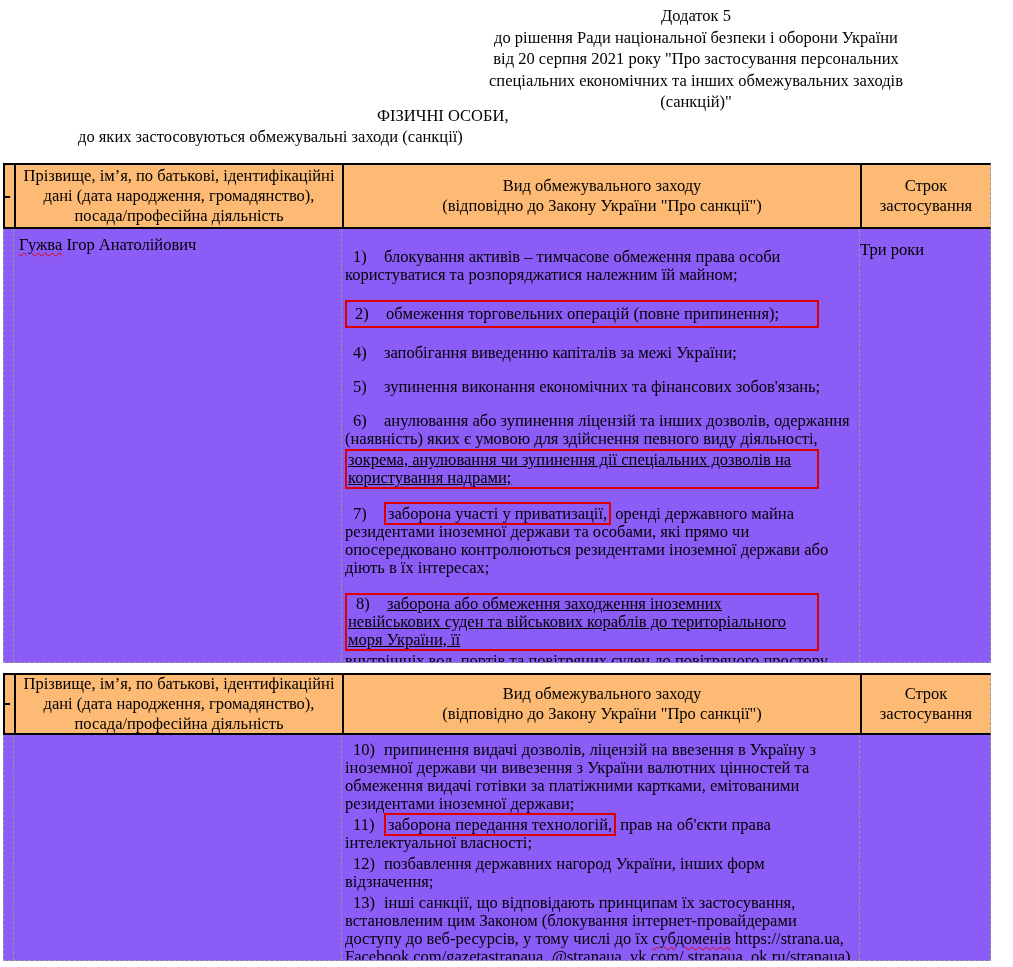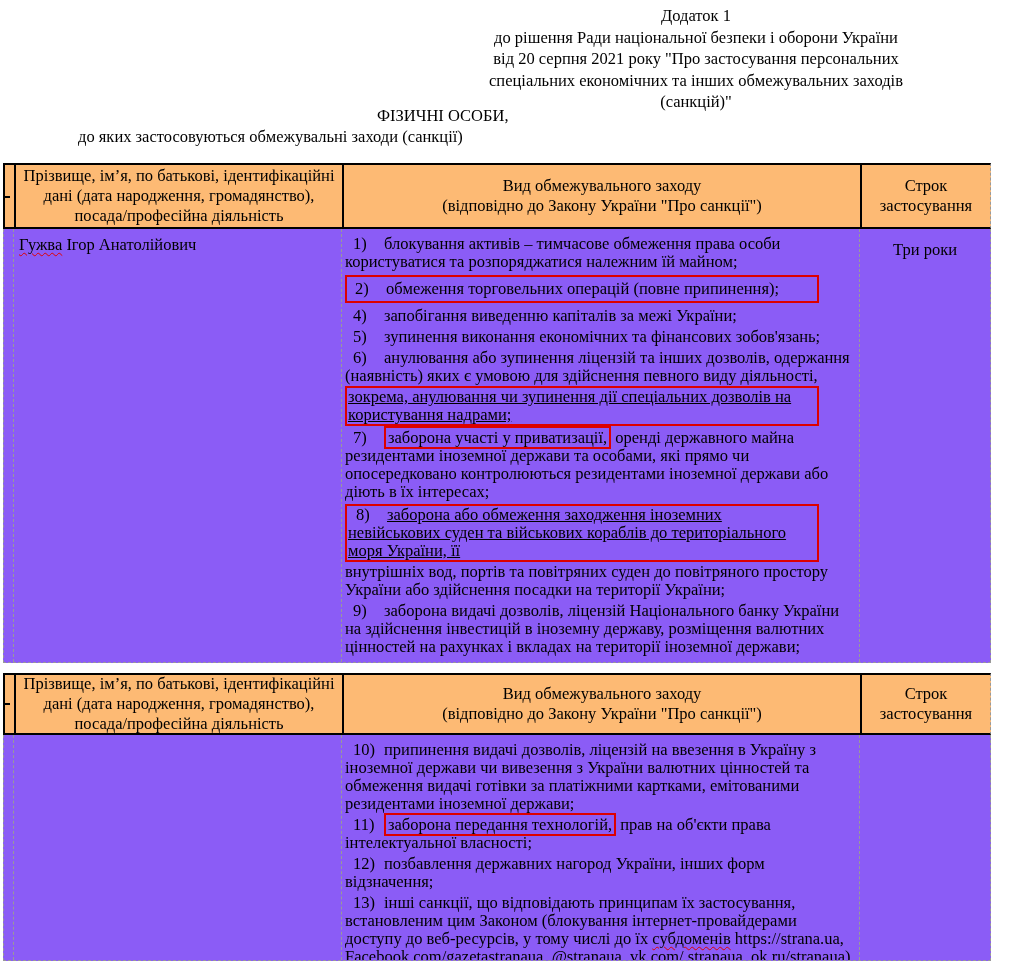--- a/index.html
+++ b/index.html
@@ -30,38 +30,38 @@
   .c2{width:518px;flex:none;box-sizing:border-box;}
   .c3{flex:1;box-sizing:border-box;}
   .hrow .c1,.hrow .c2,.hrow .c3{border-left:2px solid #000;}
   .brow .c1,.brow .c2,.brow .c3{border-left:1px dashed #999;}
 
   .hcell{display:flex;flex-direction:column;justify-content:center;text-align:center;line-height:20px;padding:1px 2px;}
   .frag-mark{position:absolute;left:0;width:5px;height:2px;background:#000;}
   .m1{top:31px;} .m2{top:28px;}
 
   .name-cell{padding:6px 6px 0 5px;line-height:19px;overflow:hidden;}
-  .term-cell{text-align:center;padding-top:11px;overflow:hidden;}
+  .term-cell{text-align:left;padding-top:11px;overflow:hidden;}
   .meas-cell{padding:3px 4px 0 3px;line-height:18px;overflow:hidden;}
 
   
-  .measure{display:block;margin:3px 0;}
+  .measure{display:block;margin:16px 0;}
   .brow2 .measure{margin:3px 0;}
   .num{display:inline-block;min-width:31px;padding-left:8px;}
   .boxgroup{display:block;border:2px solid #dd0000;width:93%;padding:1px 0;margin:4px 0;box-sizing:border-box;}
   .boxgroup .measure{margin:2px 0;}
   .blockbox{display:block;border:2px solid #dd0000;width:93%;padding:0 1px;margin:1px 0;box-sizing:border-box;text-decoration:underline;}
   .inlinebox{border:2px solid #dd0000;padding:0 2px;}
   .wavy{text-decoration:underline;text-decoration-style:wavy;text-decoration-color:#e00000;text-decoration-thickness:1px;text-underline-offset:2px;}
 </style>
 </head>
 <body>
 
 <div class="abs title-block">
-  <div>Додаток 1</div>
+  <div>Додаток 5</div>
   <div>до рішення Ради національної безпеки і оборони України</div>
   <div>від 20 серпня 2021 року "Про застосування персональних</div>
   <div>спеціальних економічних та інших обмежувальних заходів</div>
   <div>(санкцій)"</div>
 </div>
 
 <div class="abs subtitle-1">ФІЗИЧНІ ОСОБИ,</div>
 <div class="abs subtitle-2">до яких застосовуються обмежувальні заходи (санкції)</div>
 
 <div class="trow hrow hrow1">

